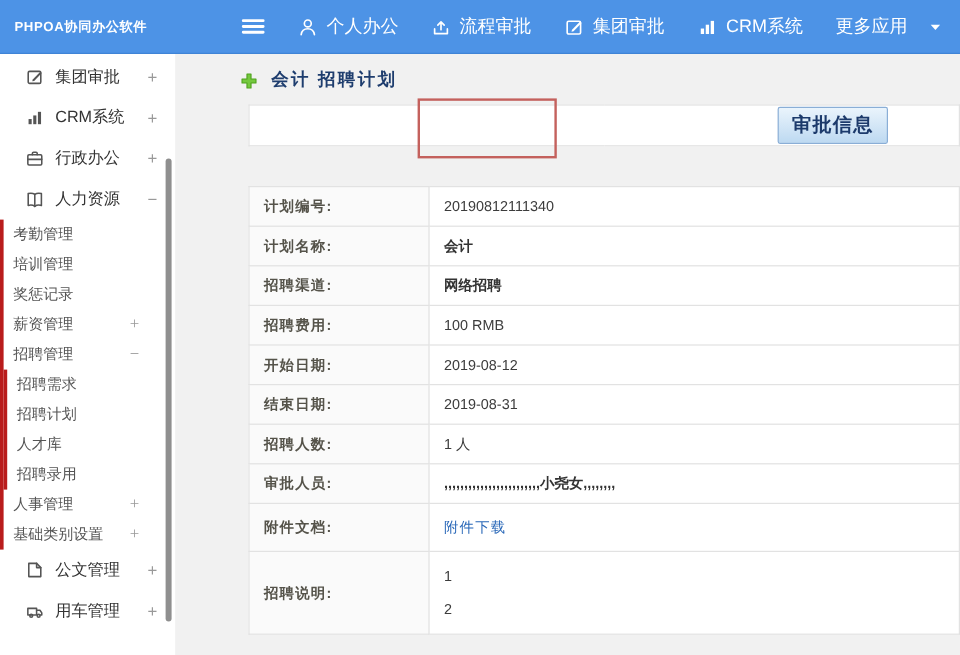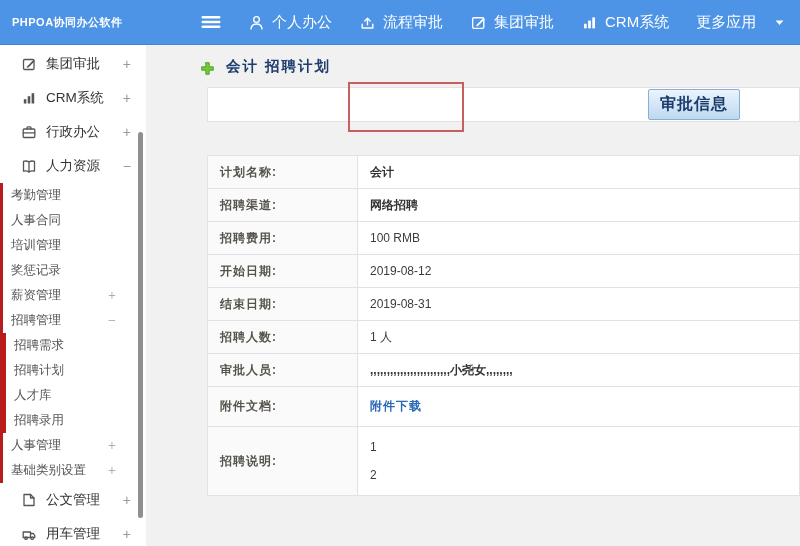--- a/index.html
+++ b/index.html
@@ -47,21 +47,21 @@
   .panel1 tr{height:34px;}
   .panel1 tr.btnrow{height:33px;}
   .panel1 td.btncell{text-align:right;padding-right:59px;background:#fff;}
   .approve-btn{background:linear-gradient(#eaf4fc,#bdd9f1);border:1px solid #8aaed6;color:#1c3a6b;
                font-weight:bold;font-size:16px;letter-spacing:1px;padding:4px 11px;border-radius:2px;cursor:pointer;
                font-family:inherit;}
   .panel2 tr{height:33px;}
   .panel2 tr.tall{height:40px;}
   .desc-line{line-height:28px;}
   td.val .desc-wrap{padding:6px 0;}
-  a.attach{color:var(--link,#2a68b8);font-weight:bold;text-decoration:none;cursor:pointer;letter-spacing:1px;}
+  a.attach{color:var(--link,#2a68b8);font-weight:normal;text-decoration:none;cursor:pointer;letter-spacing:1px;}
 
   
   .radio-opt{display:inline-flex;align-items:center;gap:9px;margin-right:14px;cursor:pointer;}
   .radio{width:12px;height:12px;border:1px solid #8e8e8e;border-radius:50%;
          background:radial-gradient(circle at 35% 30%,#fff,#dcdcdc);display:inline-block;position:relative;}
   .radio.on::after{content:"";position:absolute;left:3px;top:3px;width:6px;height:6px;border-radius:50%;background:#454545;}
   .radio-lab{font-size:12px;font-weight:bold;color:#333;letter-spacing:1px;}
 
   
   .annotation{position:absolute;left:202px;top:37px;width:112px;height:46px;
@@ -158,25 +158,20 @@
                 <path d="M8 4C6.6 3 4.4 2.8 2.5 3.3v9.9C4.4 12.7 6.6 12.9 8 14c1.4-1.1 3.6-1.3 5.5-.8V3.3C11.6 2.8 9.4 3 8 4z"></path>
                 <path d="M8 4v10"></path>
               </svg>
               <span>人力资源</span>
               <span class="tg">−</span>
             </div>
             <ul class="sub">
               <li class="lvl2">
                 <div class="item-row">
                   <span>考勤管理</span>
-                </div>
-              </li>
-              <li class="lvl2">
-                <div class="item-row">
-                  <span>人事合同</span>
                 </div>
               </li>
               <li class="lvl2">
                 <div class="item-row">
                   <span>培训管理</span>
                 </div>
               </li>
               <li class="lvl2">
                 <div class="item-row">
                   <span>奖惩记录</span>
@@ -274,20 +269,24 @@
           <td class="btncell" colspan="2">
             <button class="approve-btn">审批信息</button>
           </td>
         </tr>
       </tbody>
     </table>
 
     <table class="tbl panel2">
       <tbody id="detail-body">
           <tr>
+            <td class="lbl">计划编号:</td>
+            <td class="val">20190812111340</td>
+          </tr>
+          <tr>
             <td class="lbl">计划名称:</td>
             <td class="val em">会计</td>
           </tr>
           <tr>
             <td class="lbl">招聘渠道:</td>
             <td class="val em">网络招聘</td>
           </tr>
           <tr>
             <td class="lbl">招聘费用:</td>
             <td class="val">100 RMB</td>

